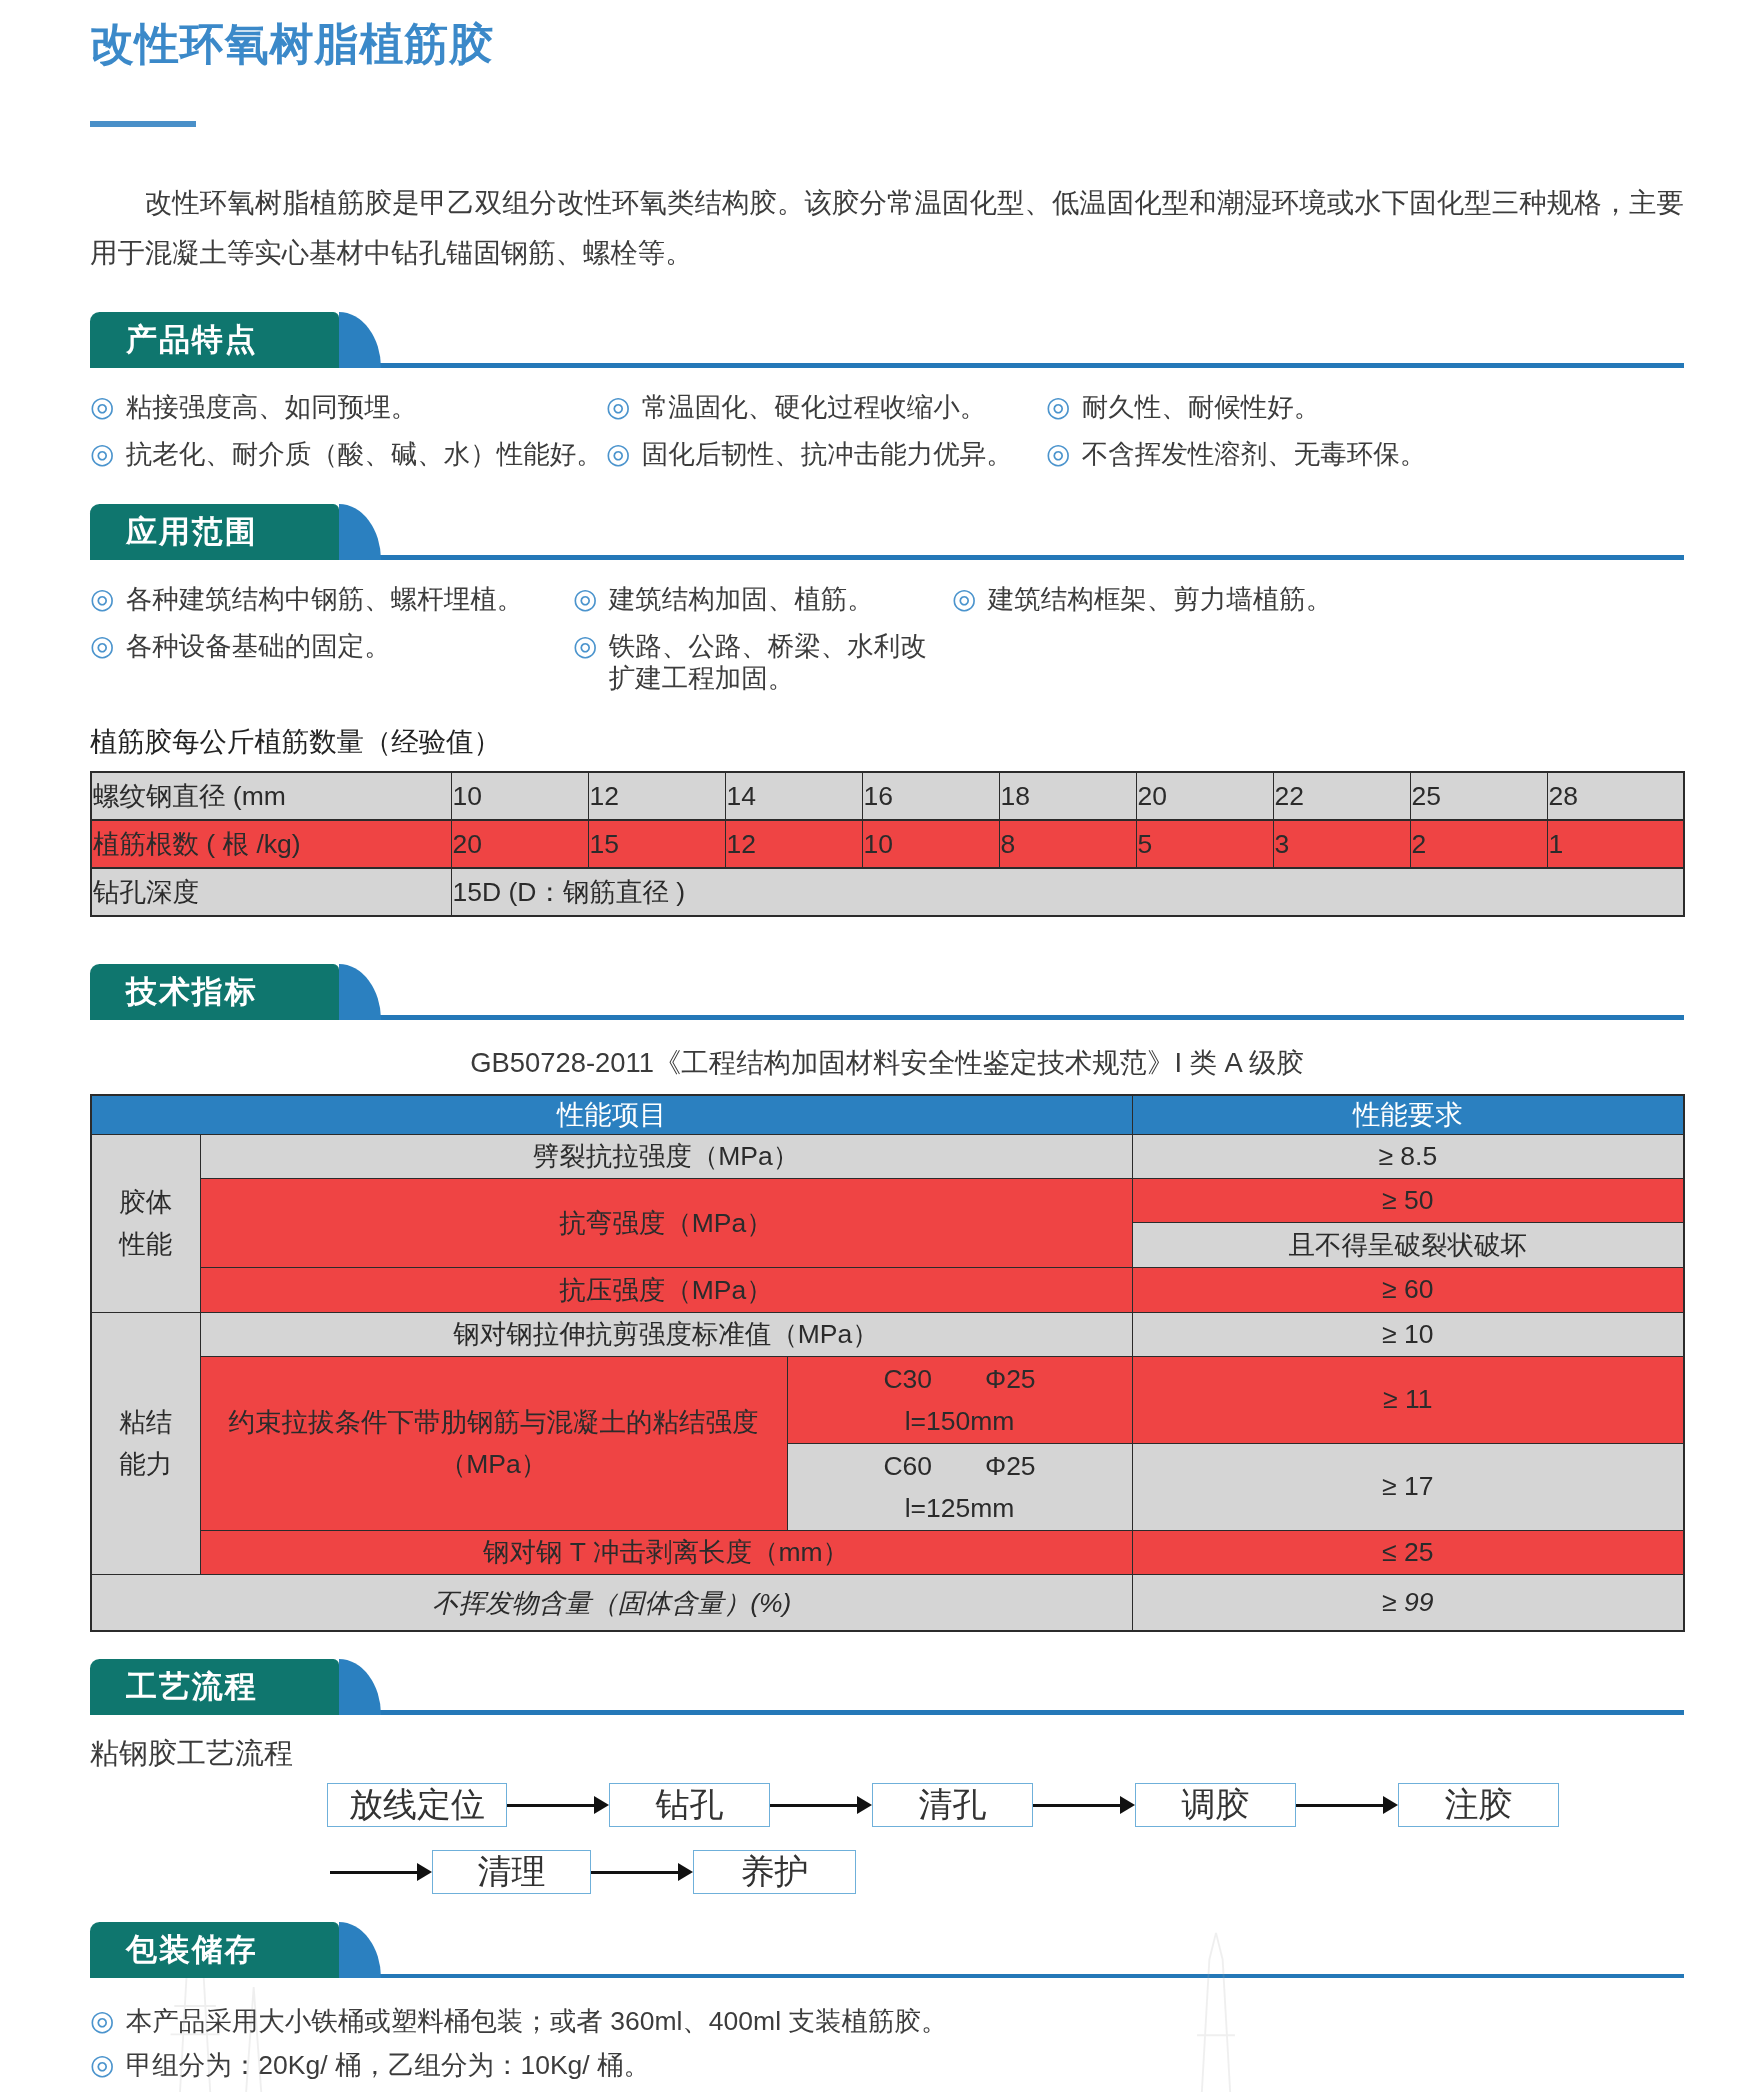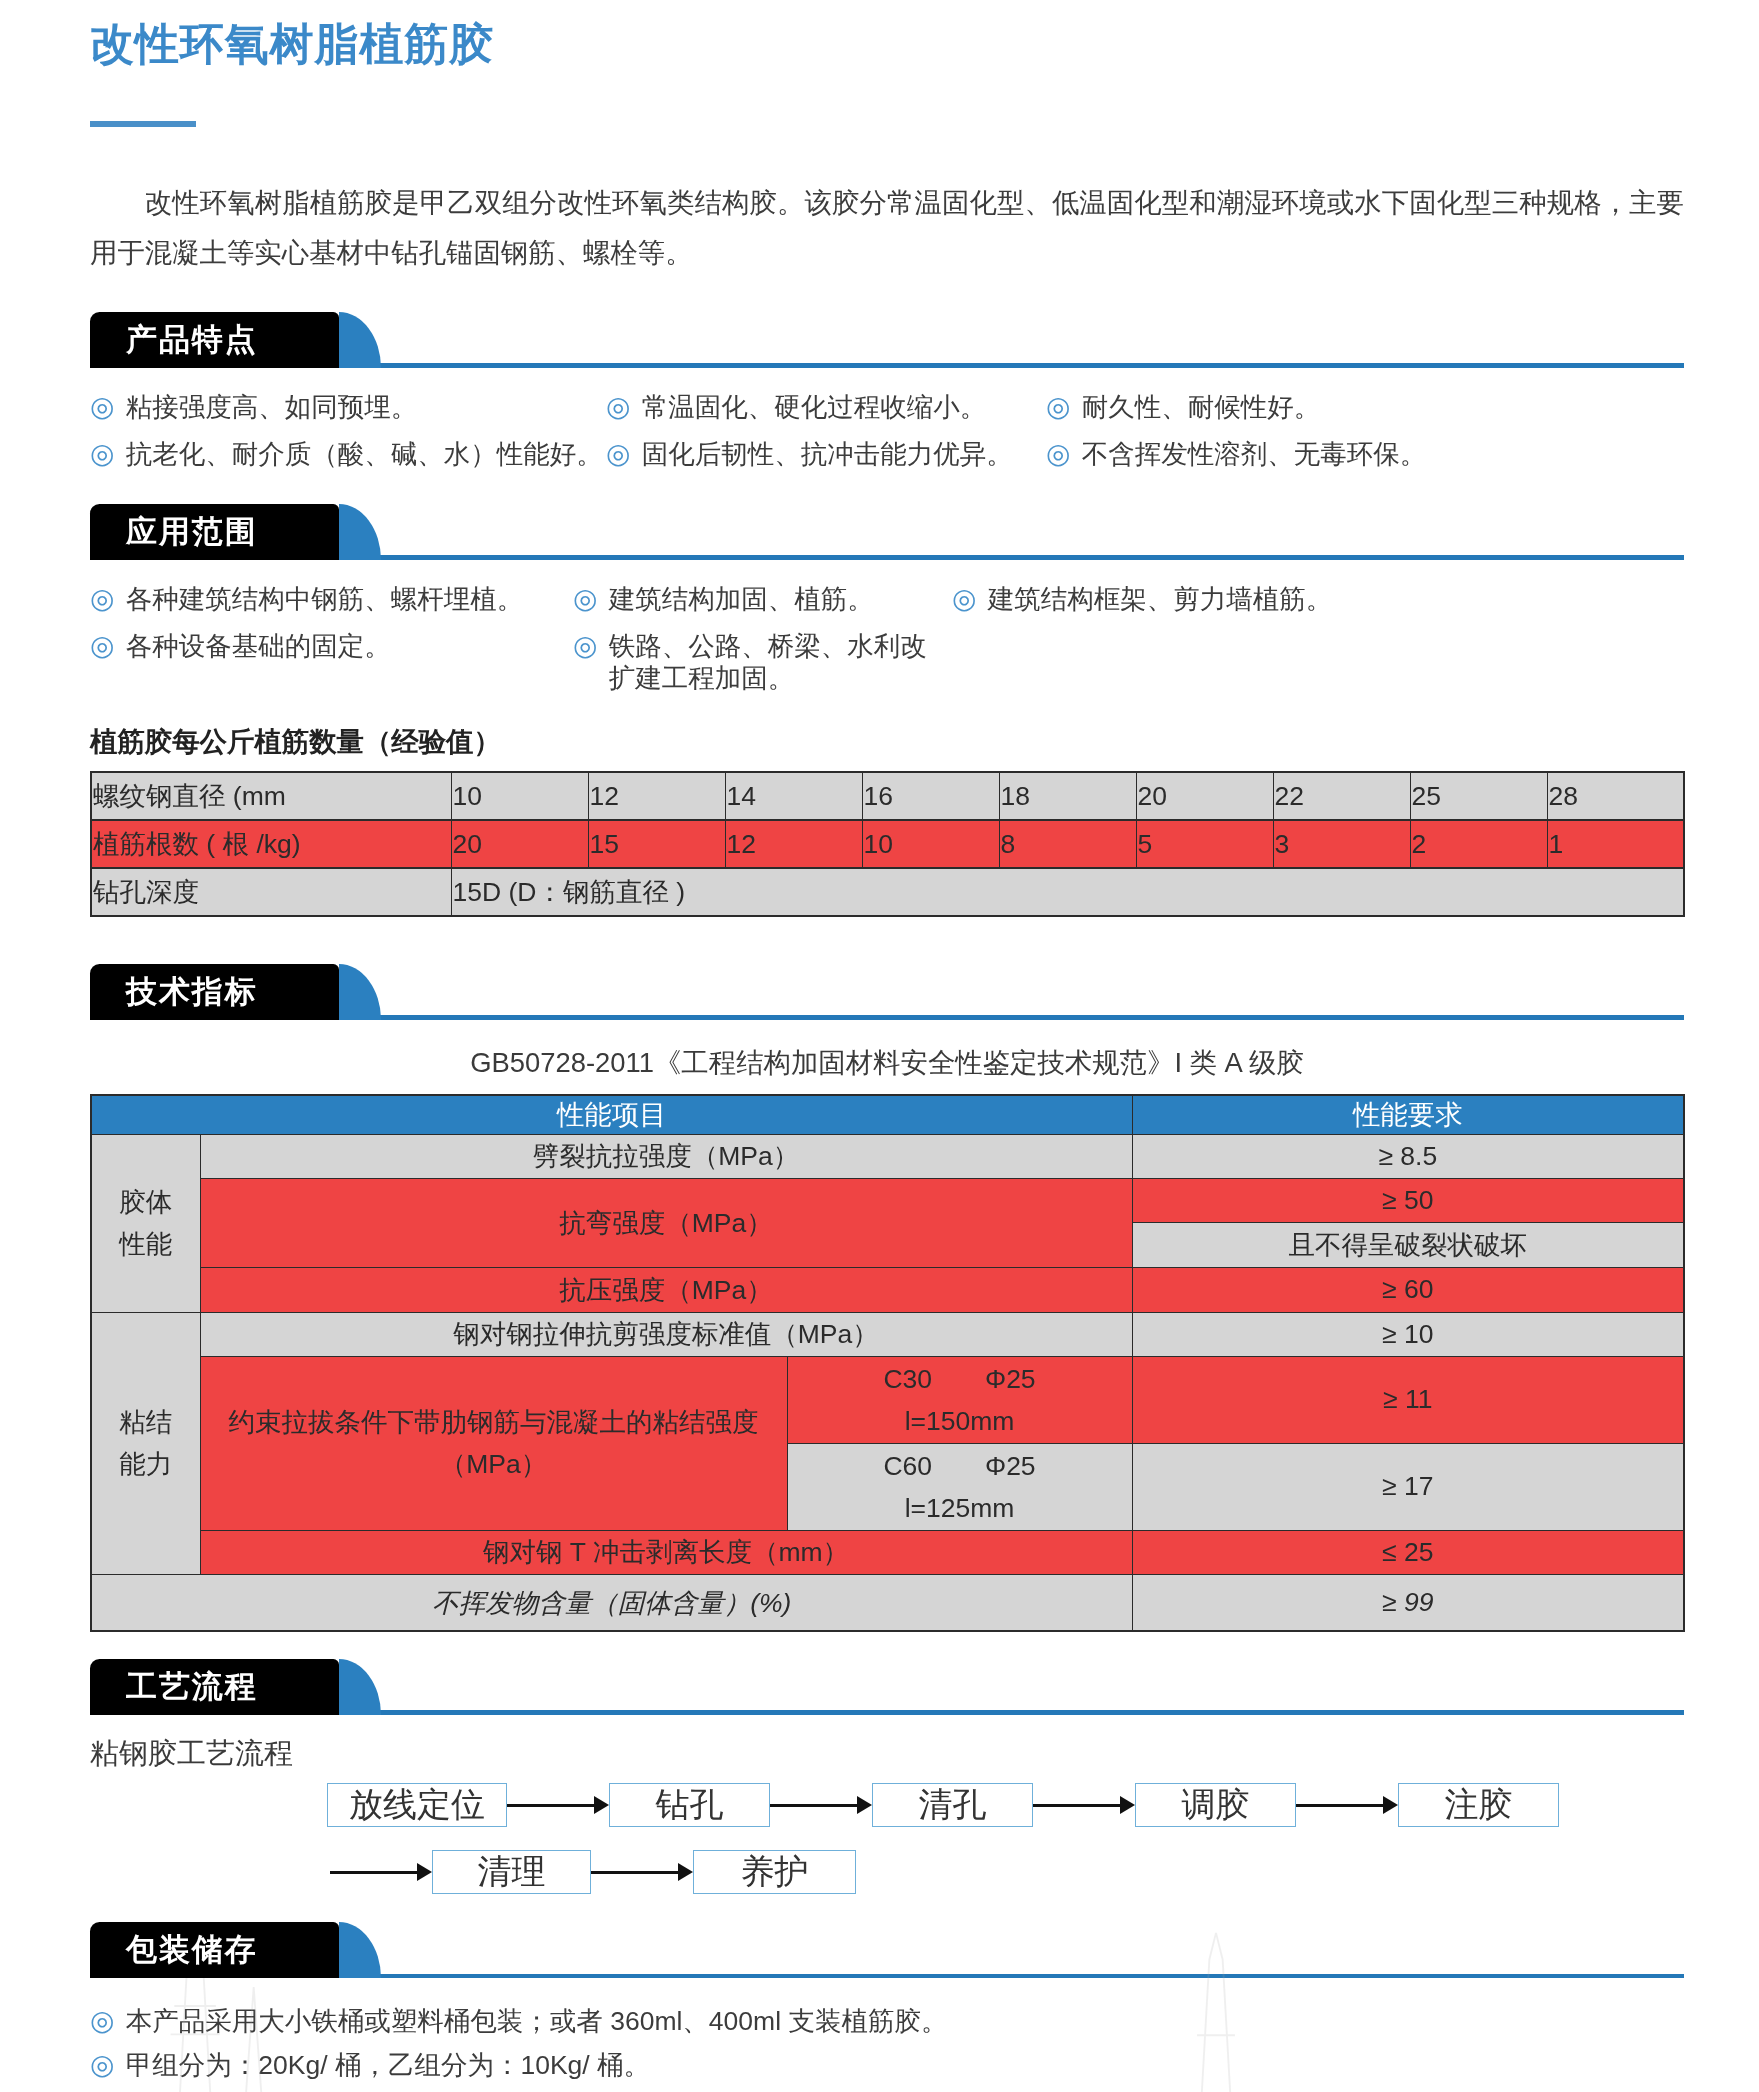--- a/index.html
+++ b/index.html
@@ -10,36 +10,36 @@
   
   .title{padding-top:15px;font-size:44px;font-weight:bold;color:#3b89c9;letter-spacing:0.9px;}
   .title-dash{margin-top:47px;width:106px;height:5.7px;background:#4a90c9;}
 
   
   .intro{margin-top:51px;font-size:27.4px;line-height:50px;color:#3c3c3c;text-indent:2em;text-align:justify;}
 
   
   .sec-head{position:relative;height:56px;}
   .sec-line{position:absolute;left:0;right:0;bottom:0;height:4.7px;background:#2478b8;}
-  .sec-tab{position:absolute;left:0;top:0;height:56px;width:213px;background:#000000;
+  .sec-tab{position:absolute;left:0;top:0;height:56px;width:213px;background:#0f766e;
            border-radius:9.5px 5.7px 0 0;z-index:2;display:flex;align-items:center;padding-left:36px;}
   .sec-tab::after{content:'';position:absolute;left:100%;top:0;height:100%;width:42px;
                   background:#2b80c0;border-radius:0 100% 0 0;}
   .sec-tab span{font-size:31px;font-weight:bold;color:#fff;letter-spacing:1.9px;}
 
   
   .bullet{display:flex;align-items:flex-start;}
   .ring{color:#4b94cd;font-size:28px;line-height:32px;margin-right:11.4px;flex:0 0 auto;}
   .btext{font-size:26.5px;line-height:32px;color:#3c3c3c;}
   .bullet-grid{display:grid;margin-top:23px;row-gap:15px;}
   .grid-features{grid-template-columns:516px 440px 1fr;}
   .grid-apps{grid-template-columns:483px 379px 1fr;}
 
   
-  .rebar-caption{margin-top:30px;font-size:27.4px;font-weight:bold;color:#222;}
+  .rebar-caption{margin-top:30px;font-size:27.4px;font-weight:normal;color:#222;}
   table{border-collapse:collapse;table-layout:fixed;}
   .rebar-table{margin-top:11.4px;width:1595px;border:2.8px solid #2b2b2b;}
   .rebar-table td{border:0.9px solid #2b2b2b;border-top-width:2.8px;border-bottom-width:2.8px;
                   height:44px;text-align:left;vertical-align:middle;font-size:26.5px;color:#2b2b2b;}
   .gray{background:#d5d5d5;}
   .white{background:#ef4444;}
 
   
   .gb-note{margin-top:24.6px;font-size:27.4px;color:#3a3a3a;text-align:center;}
   .tech-table{margin-top:13.2px;width:1595px;border:2.8px solid #2b2b2b;}

